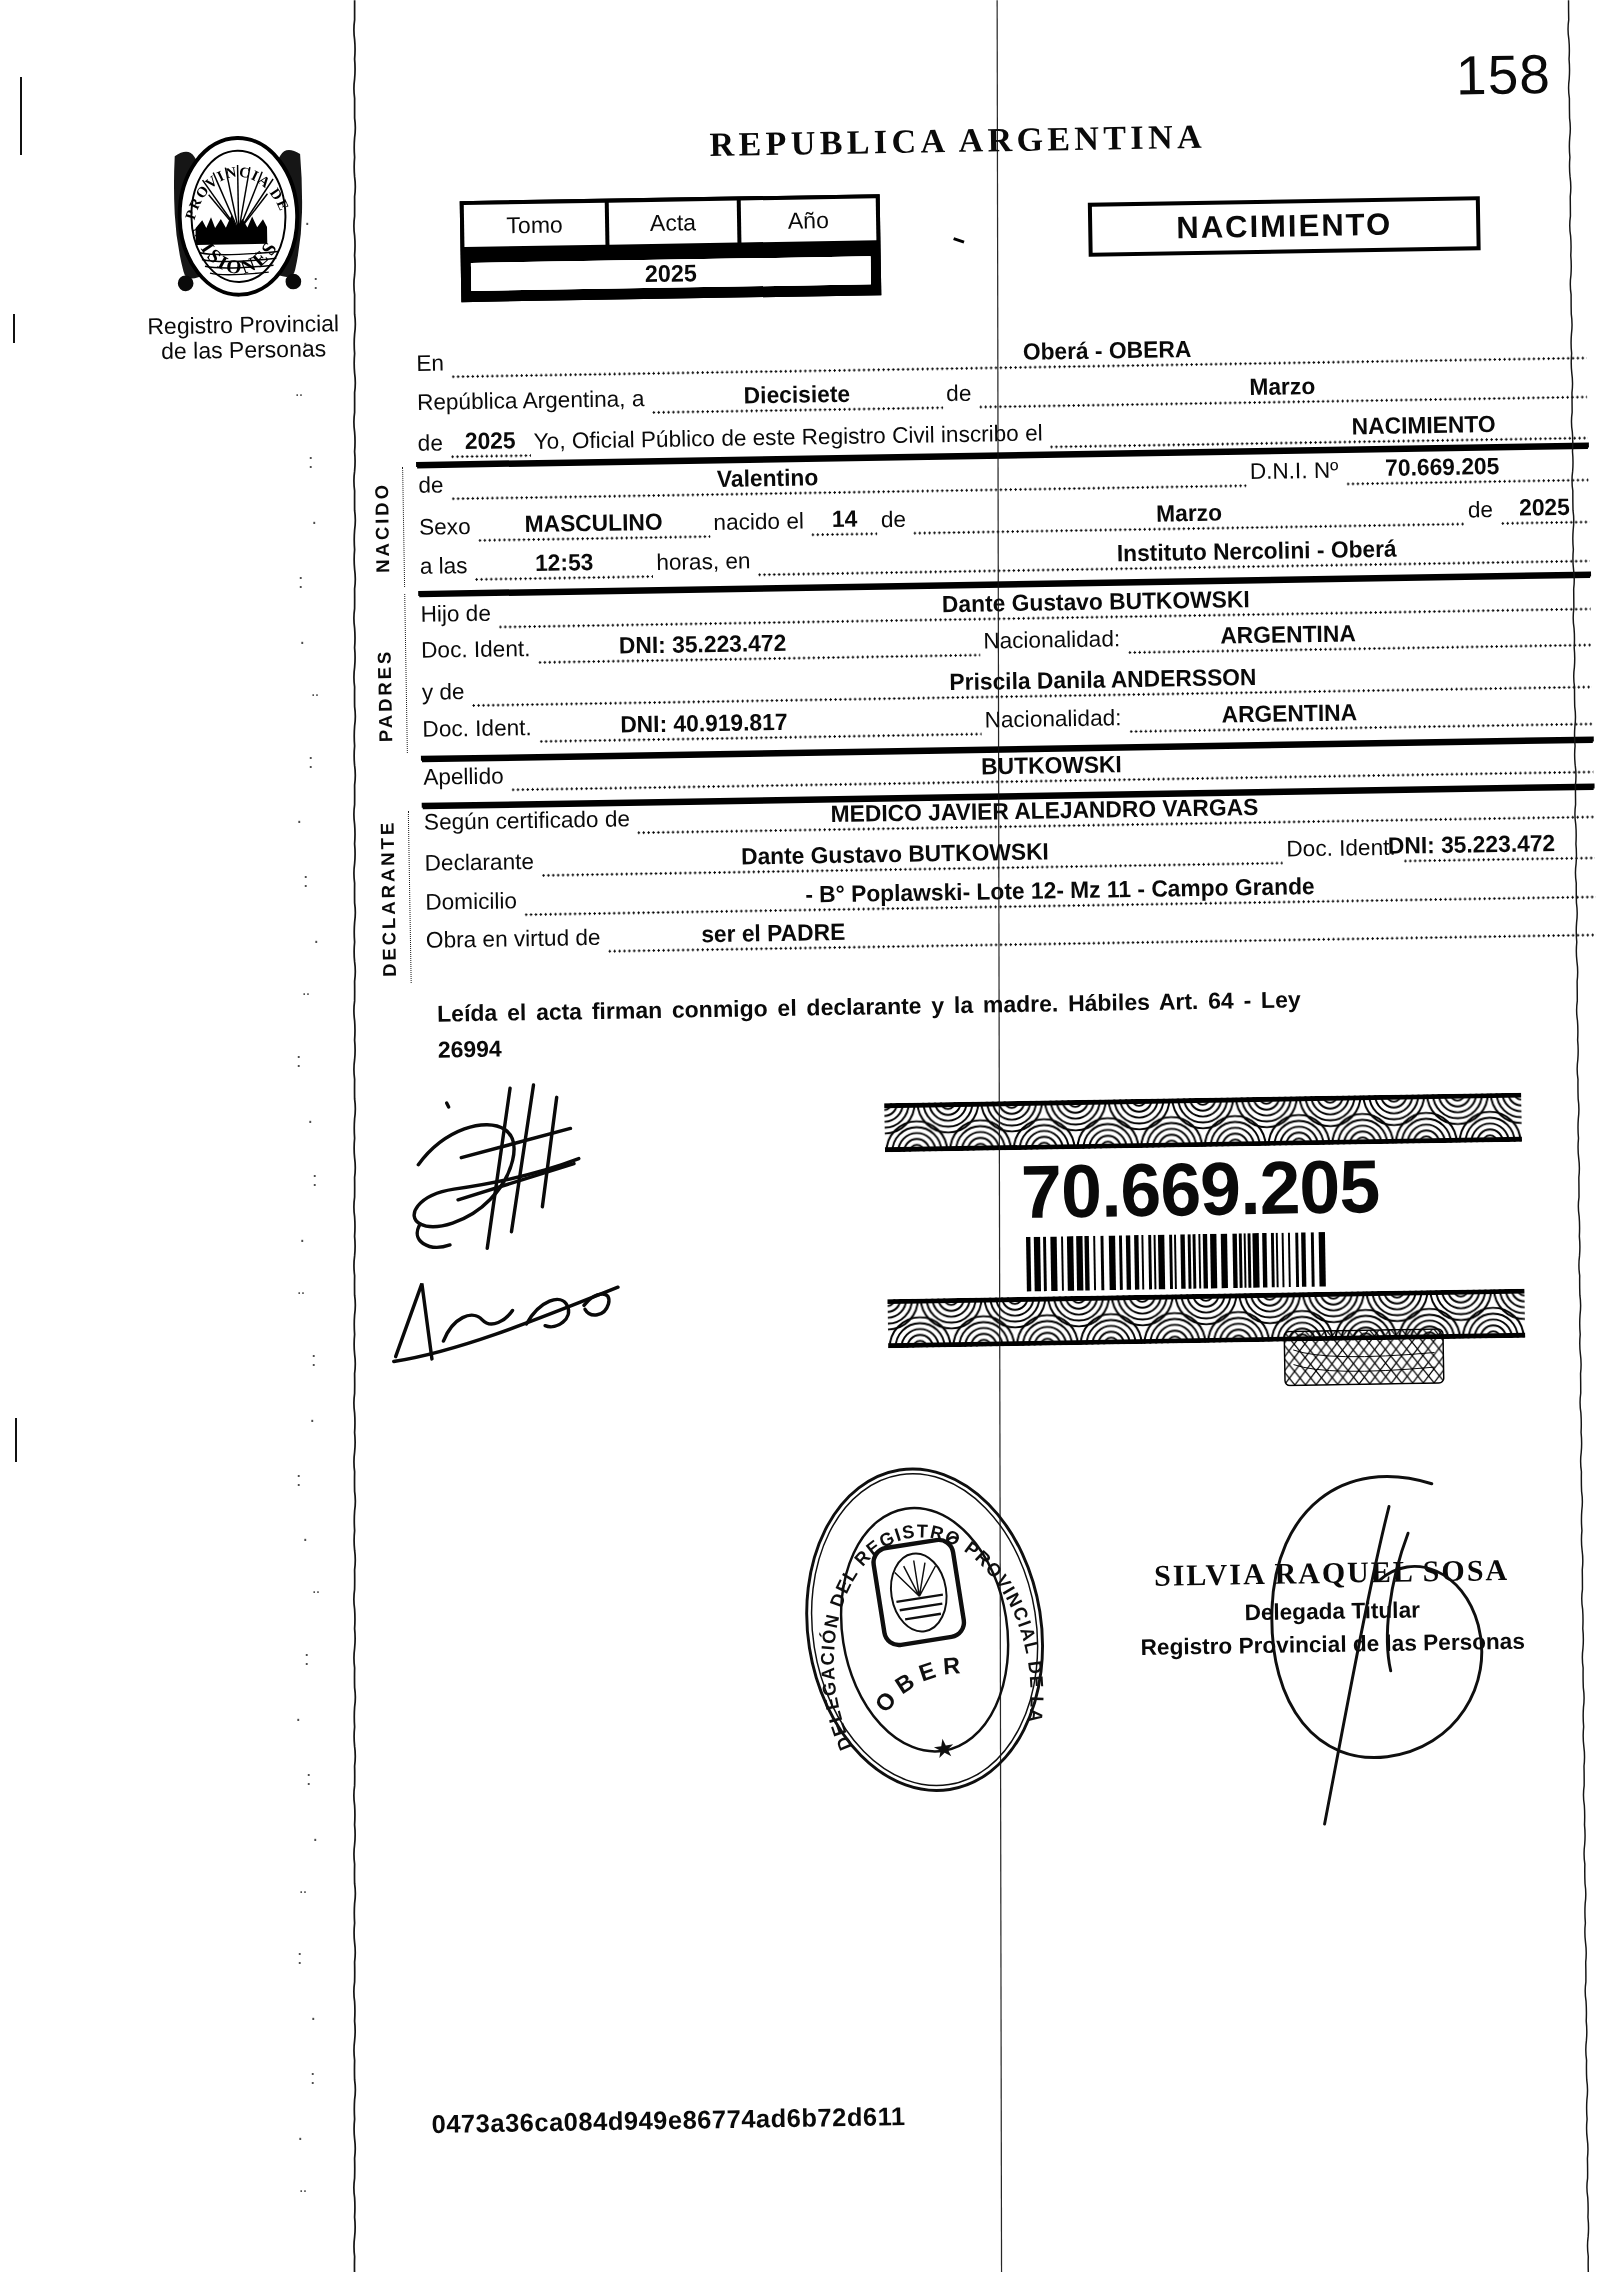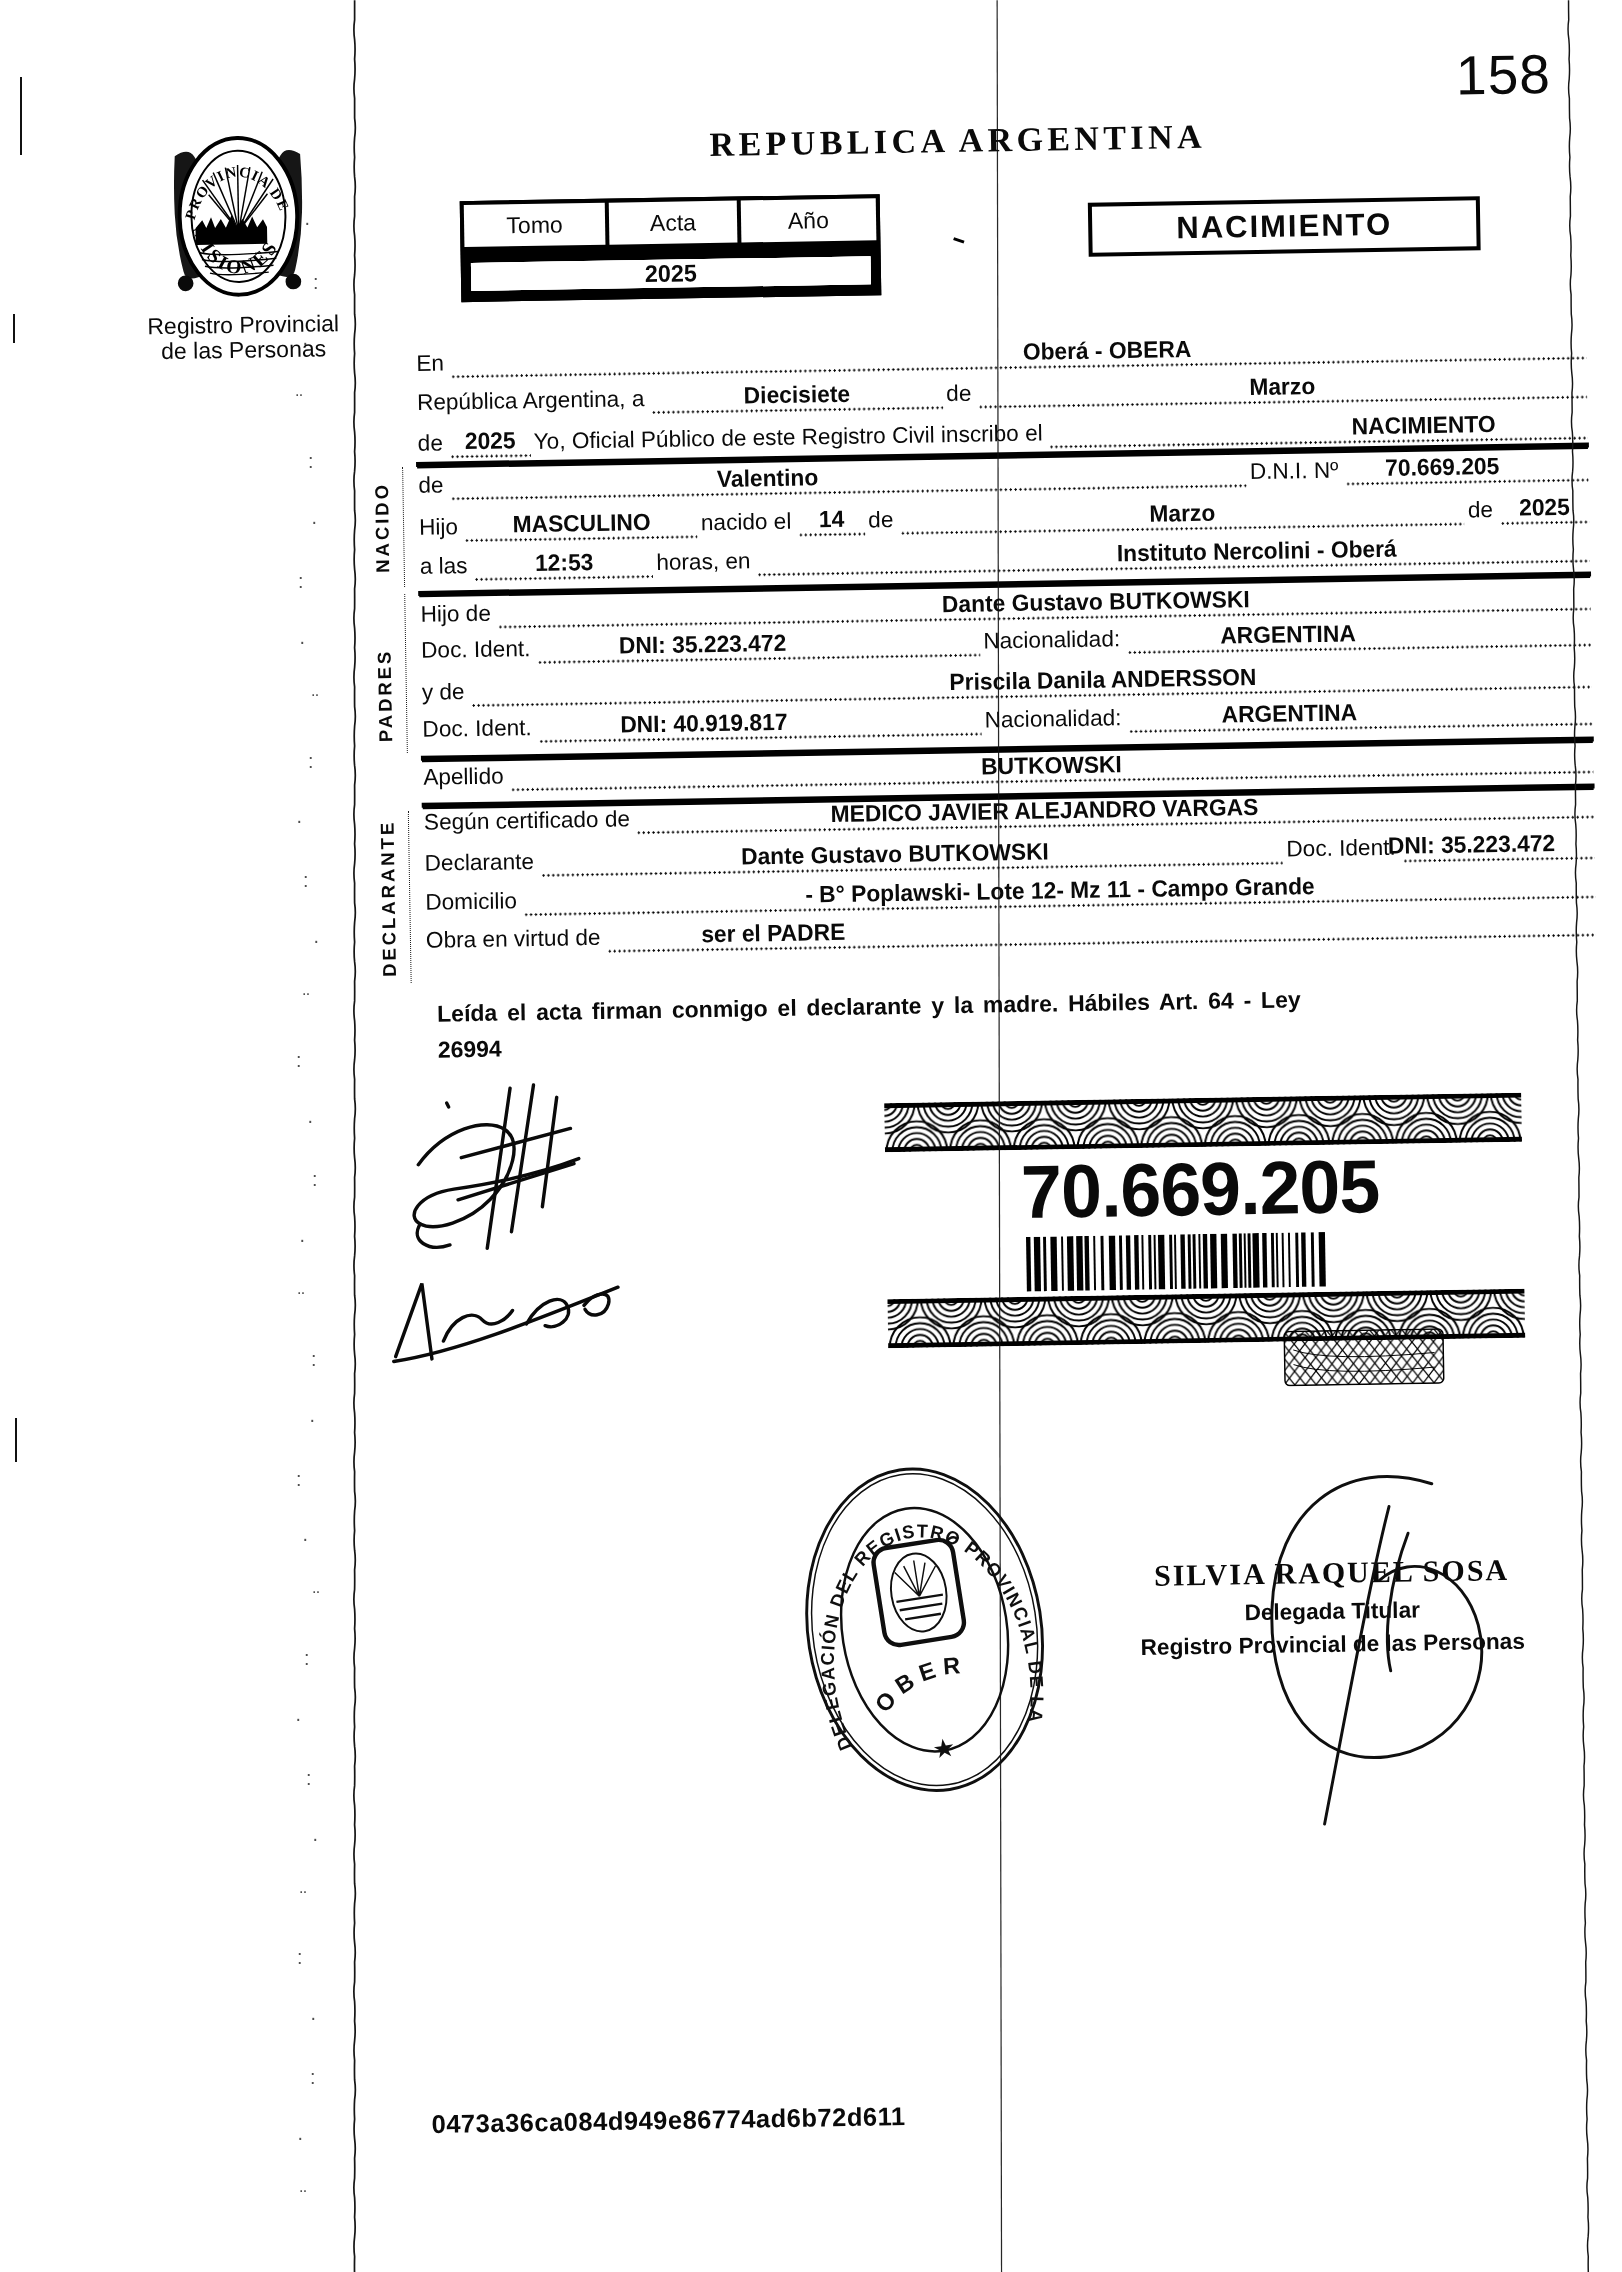--- a/index.html
+++ b/index.html
@@ -161,21 +161,21 @@
         <span class="fill grow">
             <span class="val" style="--vx:-81px">Valentino</span>
           </span>
         <span class="lbl">D.N.I. Nº</span>
         <span class="fill" style="flex:0 0 245px">
             <span class="val" style="--vx:-24.5px">70.669.205</span>
           </span>
       </div>
 
       <div class="row" style="top:498px">
-        <span class="lbl">Hijo</span>
+        <span class="lbl">Sexo</span>
         <span class="fill" style="flex:0 0 235px">
             <span class="val">MASCULINO</span>
           </span>
         <span class="lbl">nacido el</span>
         <span class="fill" style="flex:0 0 69px">
             <span class="val">14</span>
           </span>
         <span class="lbl">de</span>
         <span class="fill grow">
             <span class="val">Marzo</span>

